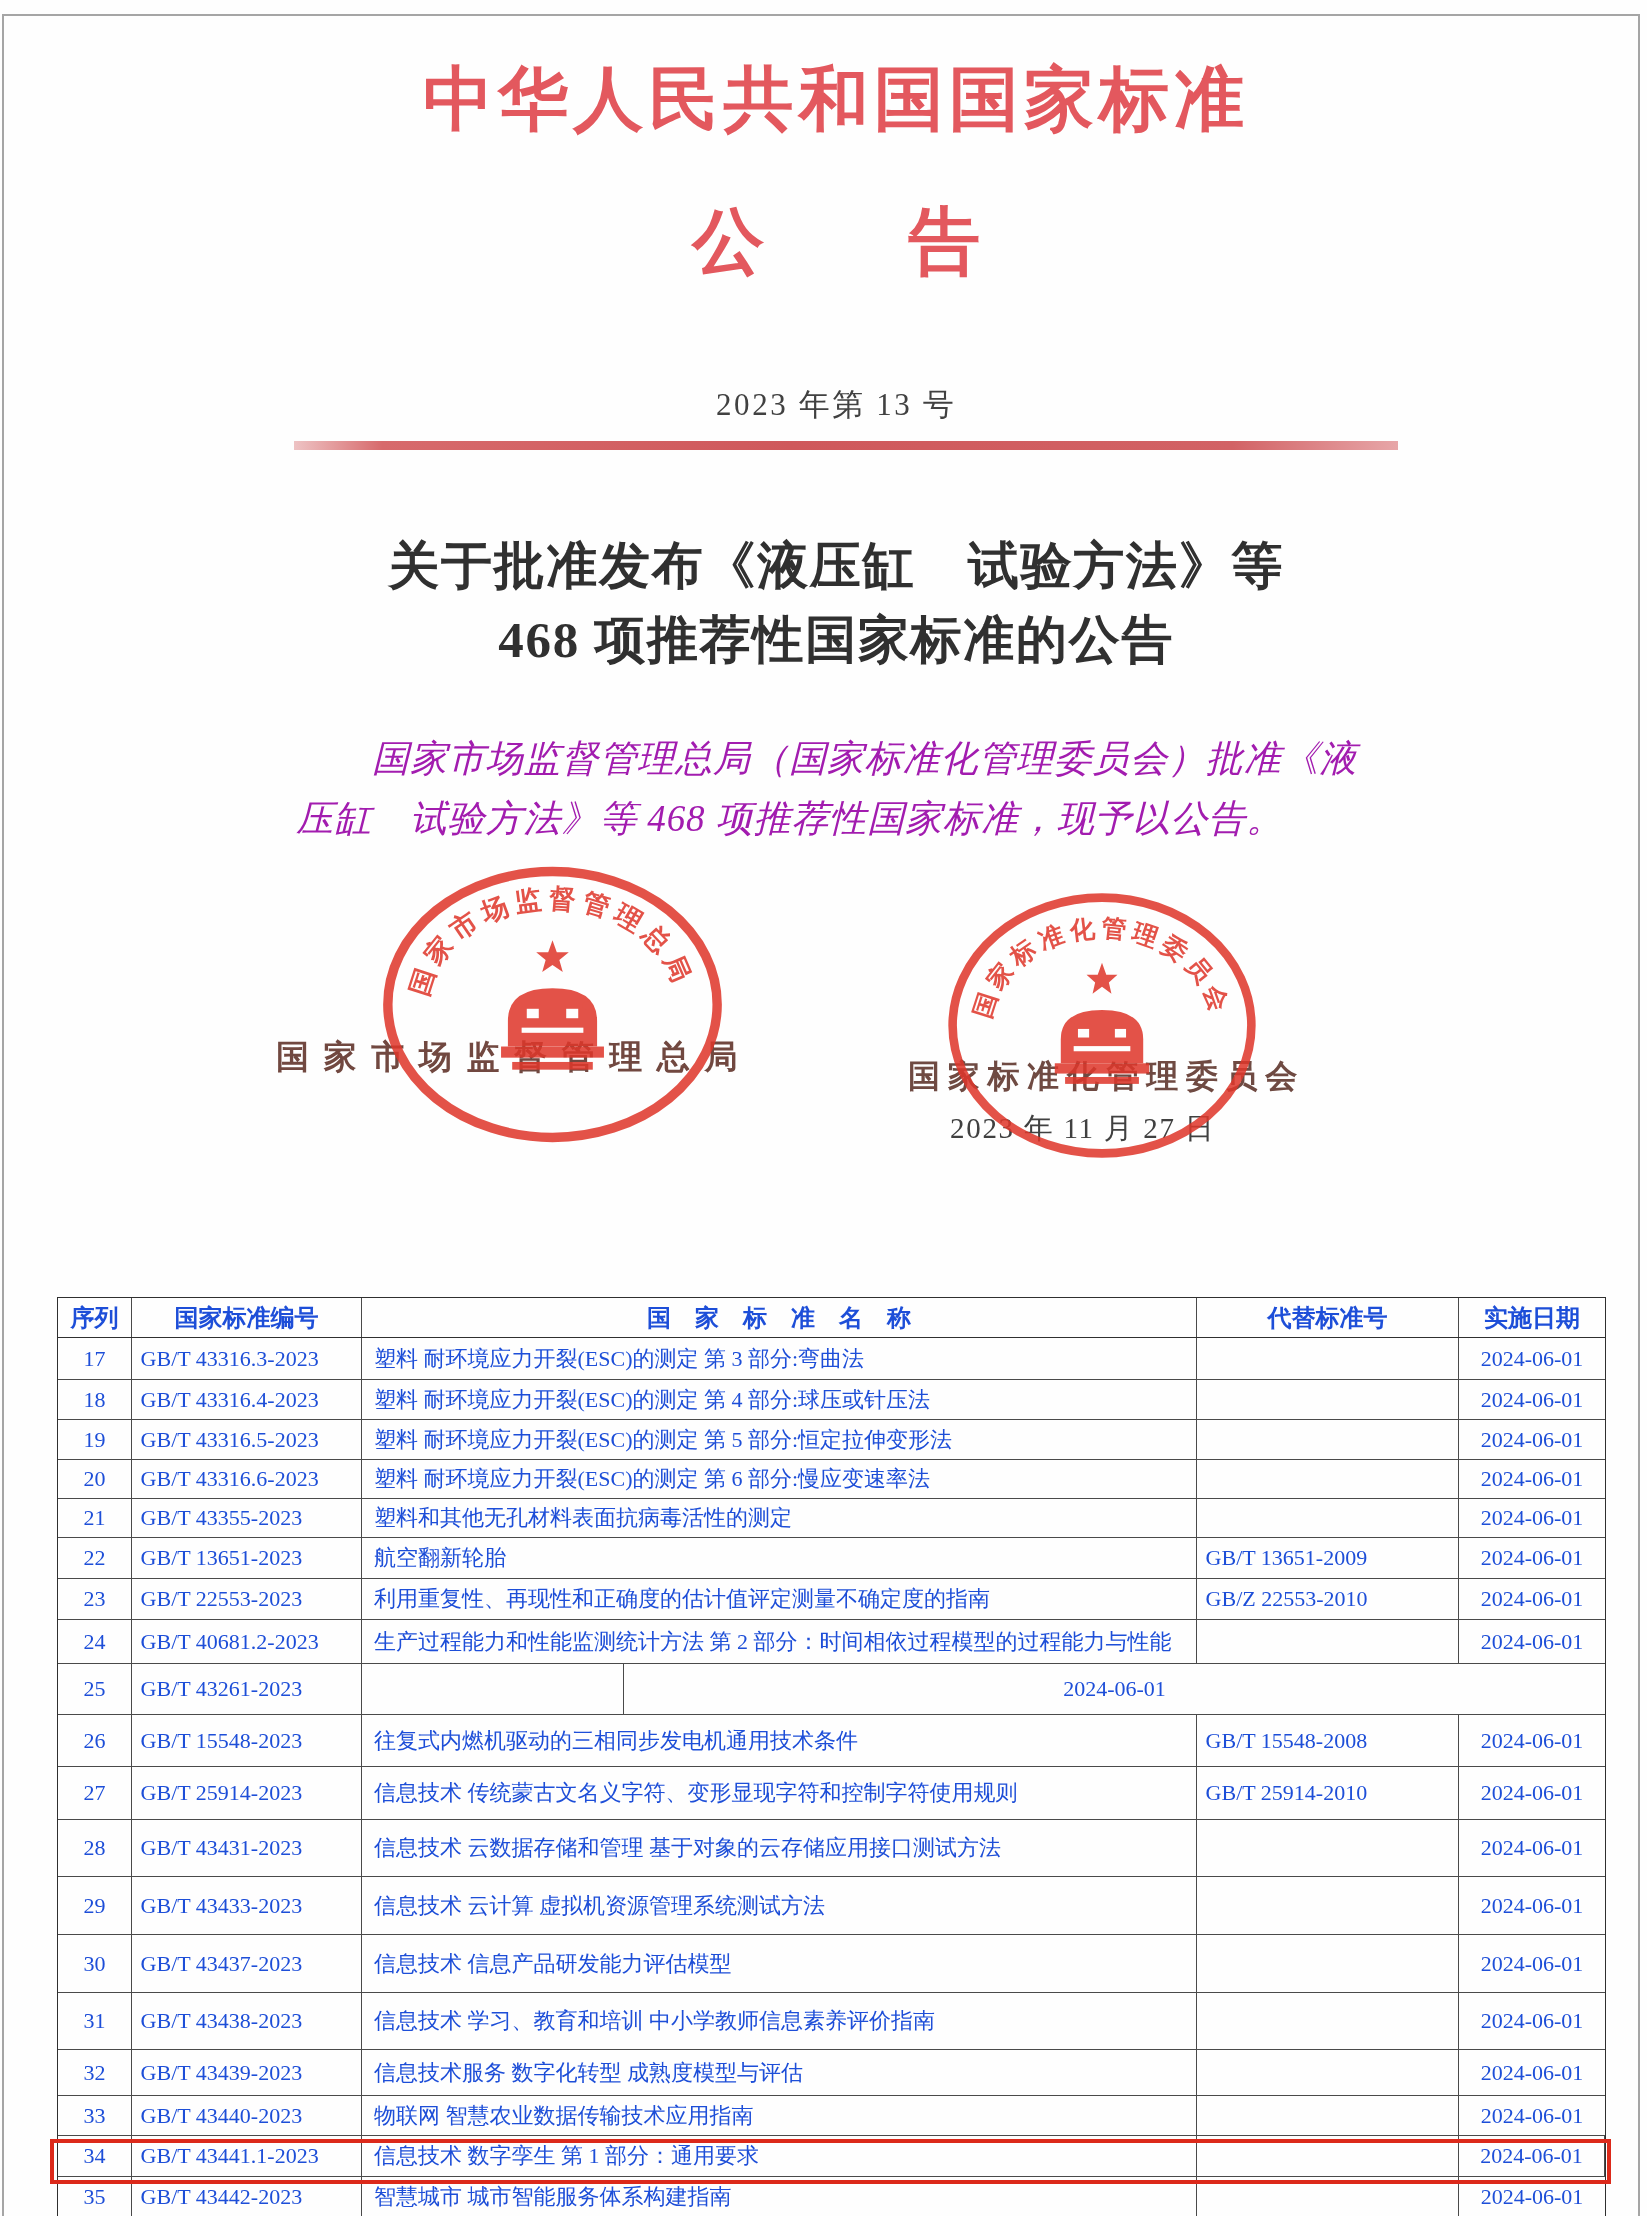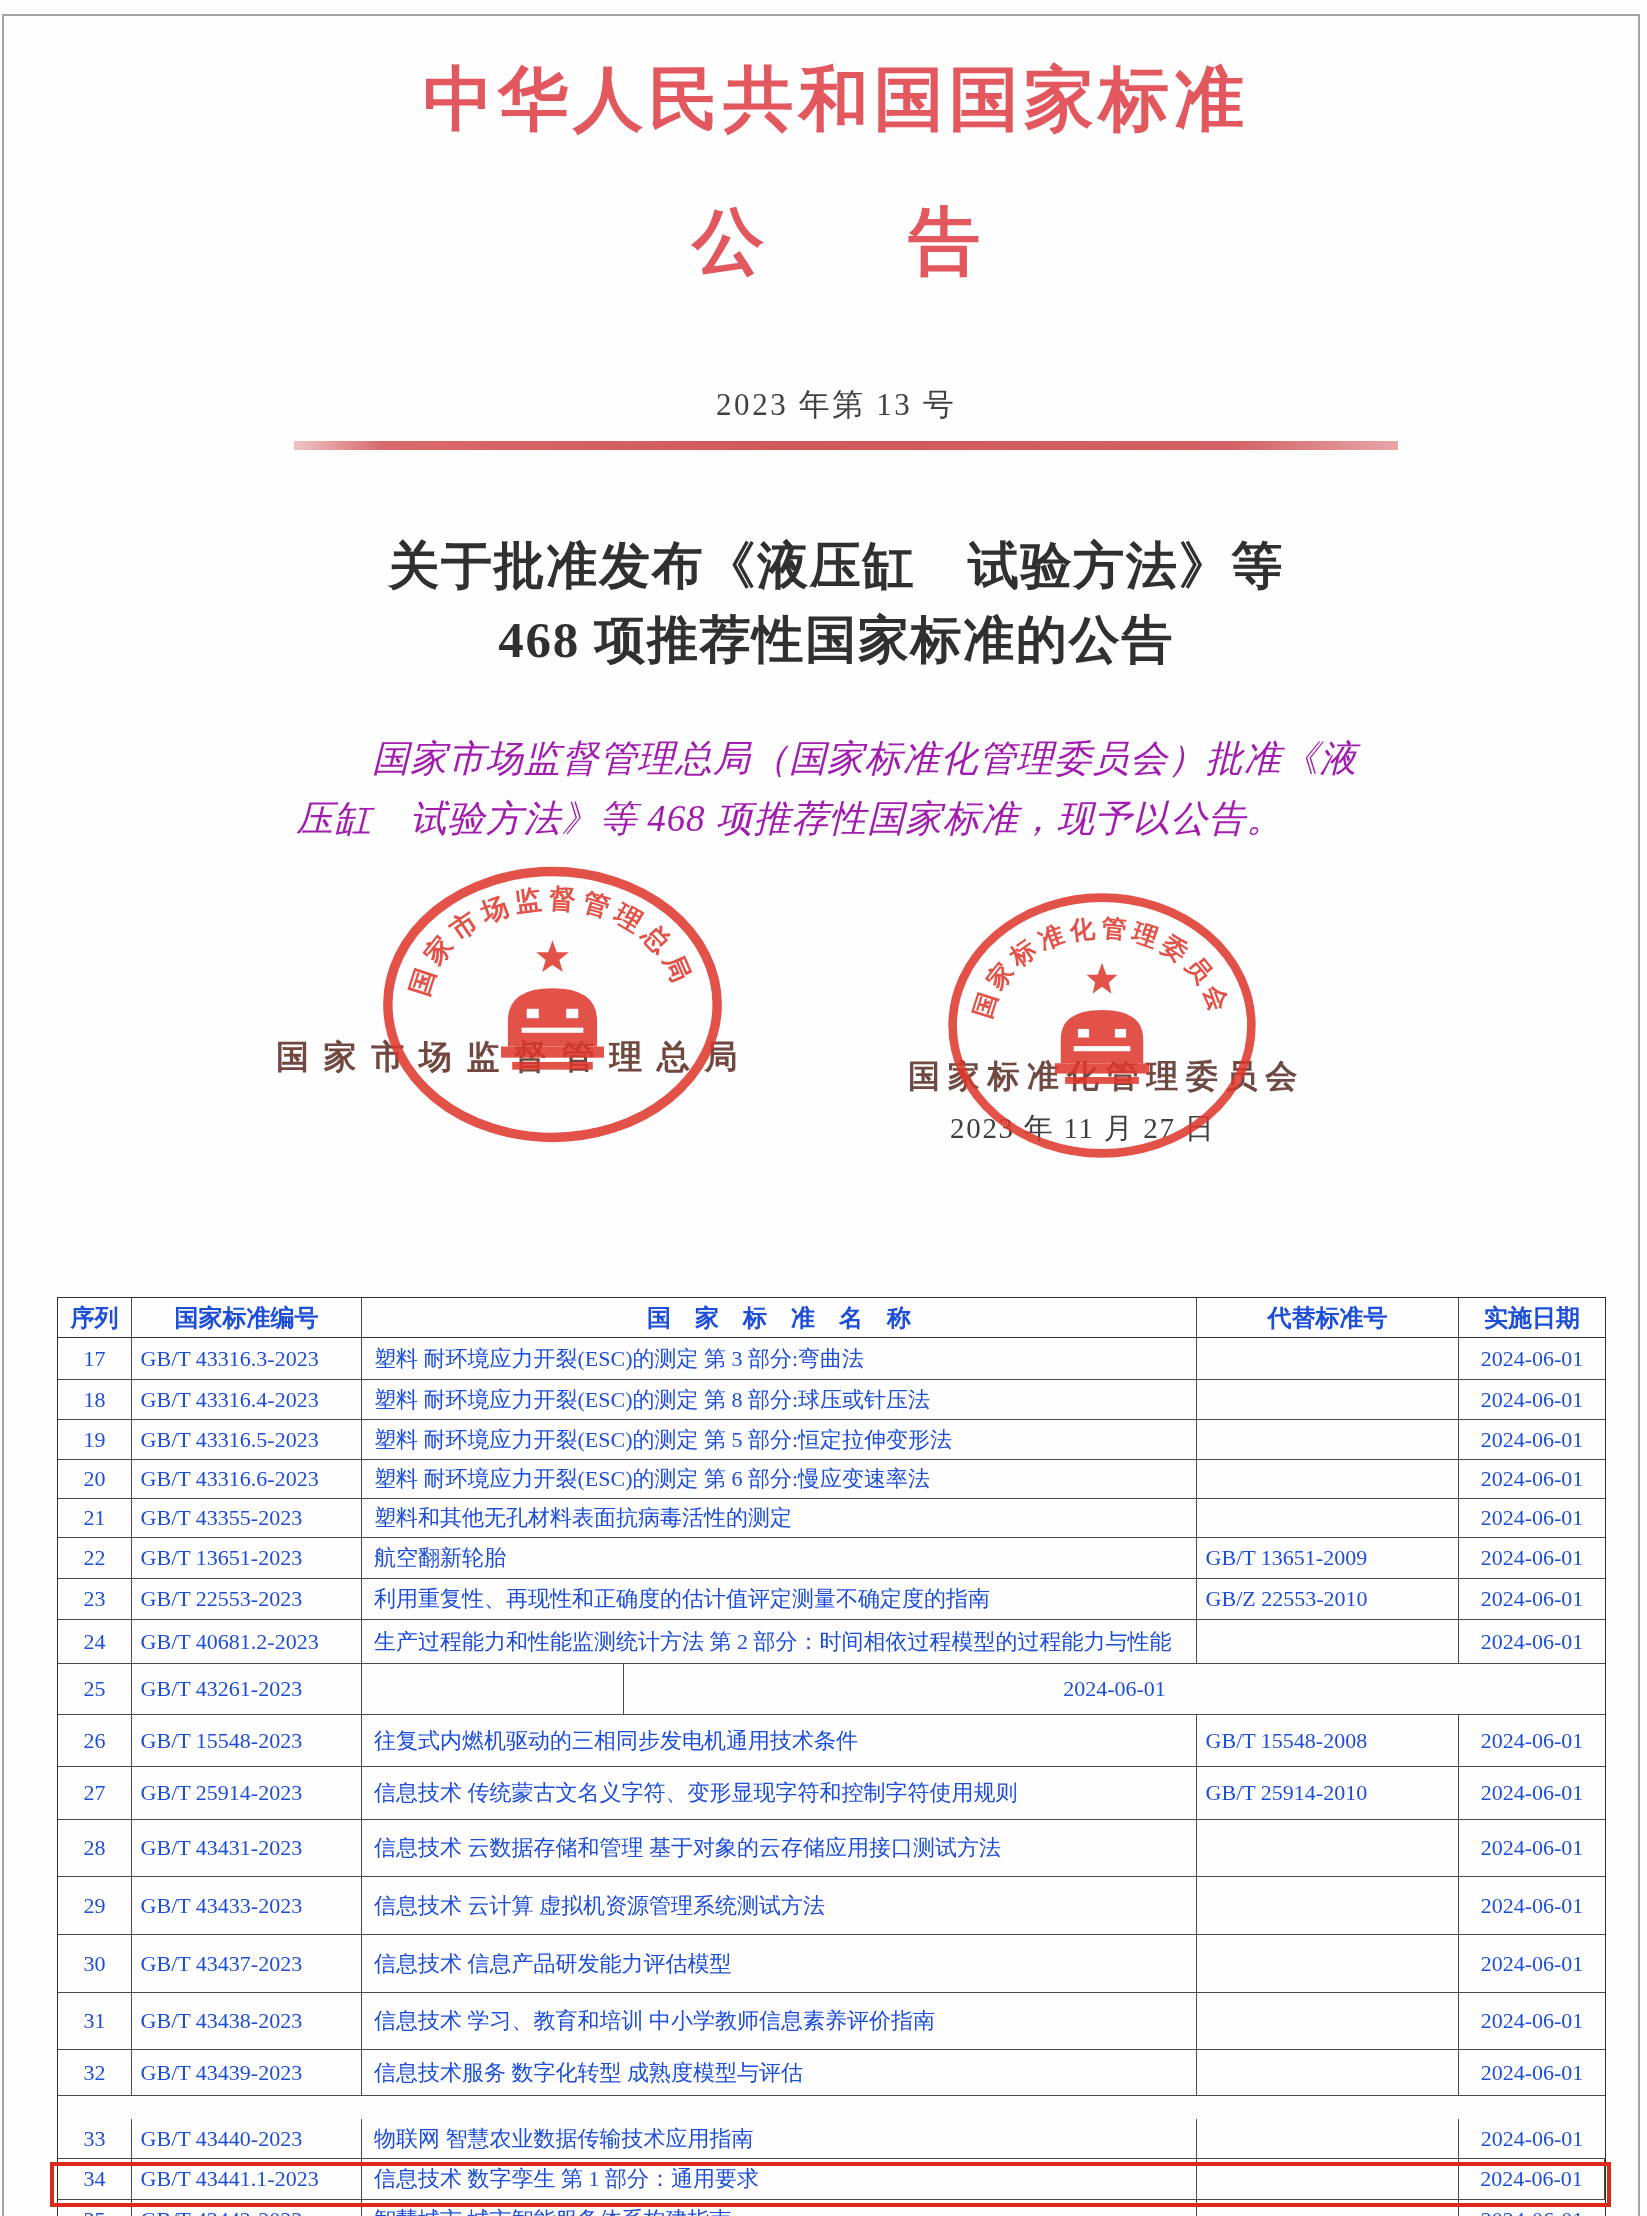--- a/index.html
+++ b/index.html
@@ -156,21 +156,21 @@
         <div class="trow" style="height: 41px;">
     <div class="c c1">17</div>
     <div class="c c2">GB/T 43316.3-2023</div>
     <div class="c c3">塑料 耐环境应力开裂(ESC)的测定 第 3 部分:弯曲法</div>
     <div class="c c4"></div>
     <div class="c c5">2024-06-01</div>
   </div>
         <div class="trow" style="height: 39px;">
     <div class="c c1">18</div>
     <div class="c c2">GB/T 43316.4-2023</div>
-    <div class="c c3">塑料 耐环境应力开裂(ESC)的测定 第 8 部分:球压或针压法</div>
+    <div class="c c3">塑料 耐环境应力开裂(ESC)的测定 第 4 部分:球压或针压法</div>
     <div class="c c4"></div>
     <div class="c c5">2024-06-01</div>
   </div>
         <div class="trow" style="height: 39px;">
     <div class="c c1">19</div>
     <div class="c c2">GB/T 43316.5-2023</div>
     <div class="c c3">塑料 耐环境应力开裂(ESC)的测定 第 5 部分:恒定拉伸变形法</div>
     <div class="c c4"></div>
     <div class="c c5">2024-06-01</div>
   </div>
@@ -257,21 +257,21 @@
     <div class="c c4"></div>
     <div class="c c5">2024-06-01</div>
   </div>
         <div class="trow" style="height: 45px;">
     <div class="c c1">32</div>
     <div class="c c2">GB/T 43439-2023</div>
     <div class="c c3">信息技术服务 数字化转型 成熟度模型与评估</div>
     <div class="c c4"></div>
     <div class="c c5">2024-06-01</div>
   </div>
-        <div class="trow" style="height: 39px; margin-top: 23px;">
+        <div class="trow" style="height: 39px;">
     <div class="c c1">33</div>
     <div class="c c2">GB/T 43440-2023</div>
     <div class="c c3">物联网 智慧农业数据传输技术应用指南</div>
     <div class="c c4"></div>
     <div class="c c5">2024-06-01</div>
   </div>
         <div class="trow" style="height: 40px;">
     <div class="c c1">34</div>
     <div class="c c2">GB/T 43441.1-2023</div>
     <div class="c c3">信息技术 数字孪生 第 1 部分：通用要求</div>

